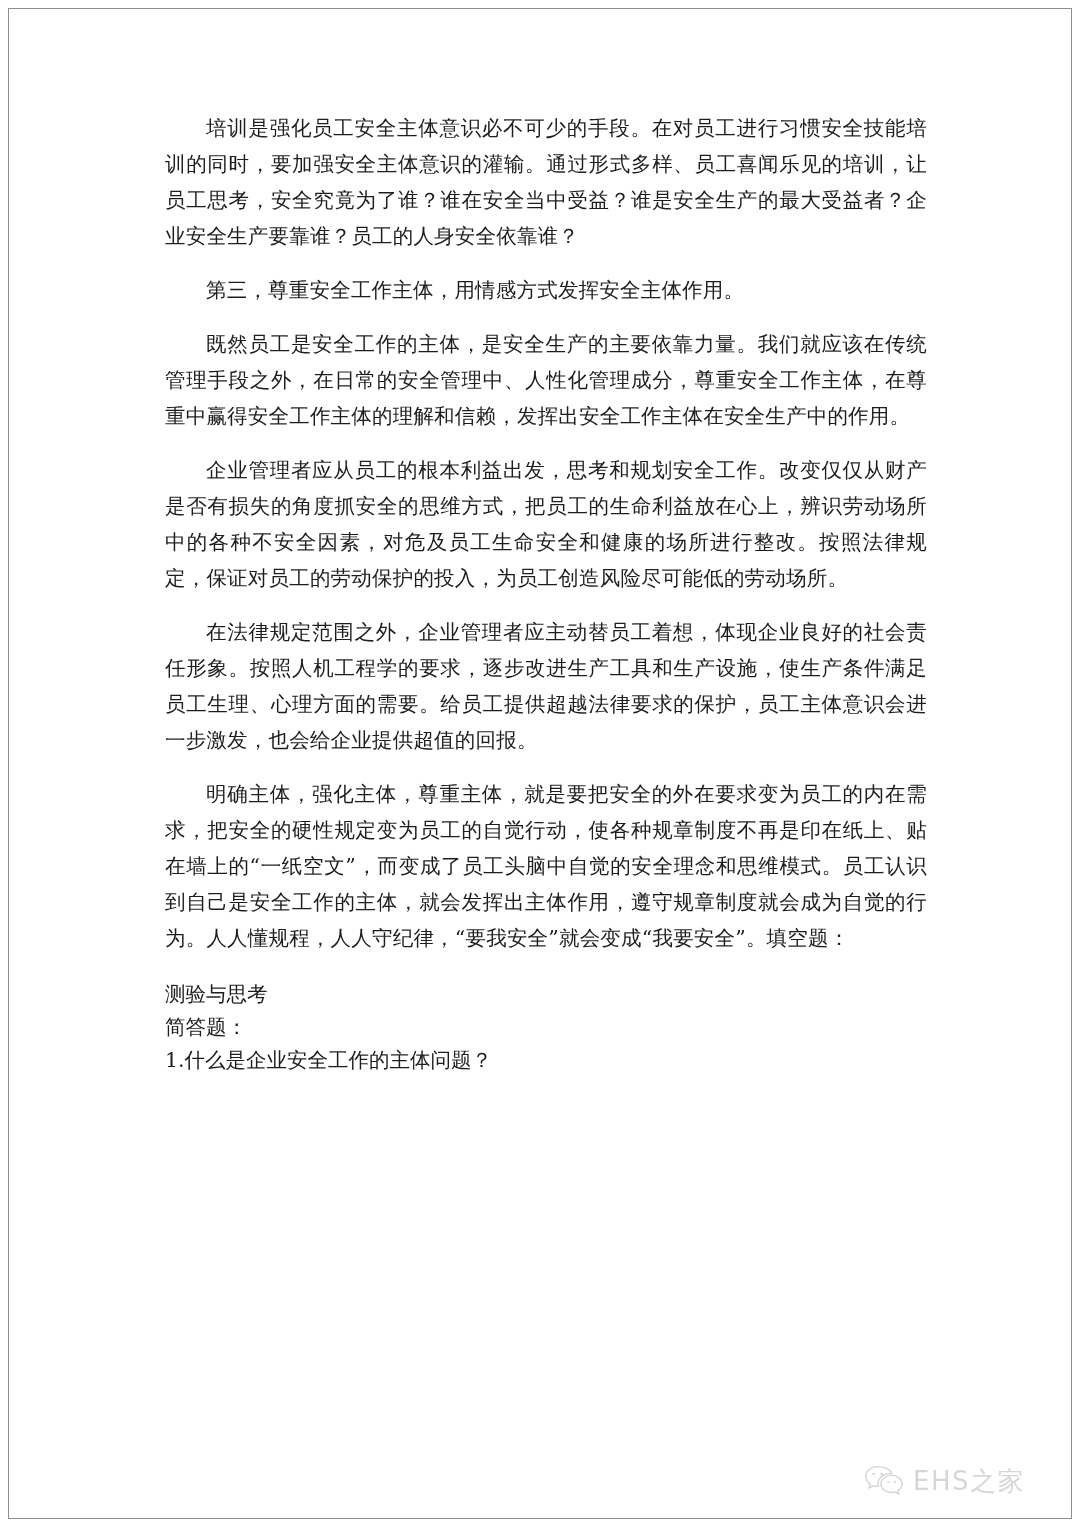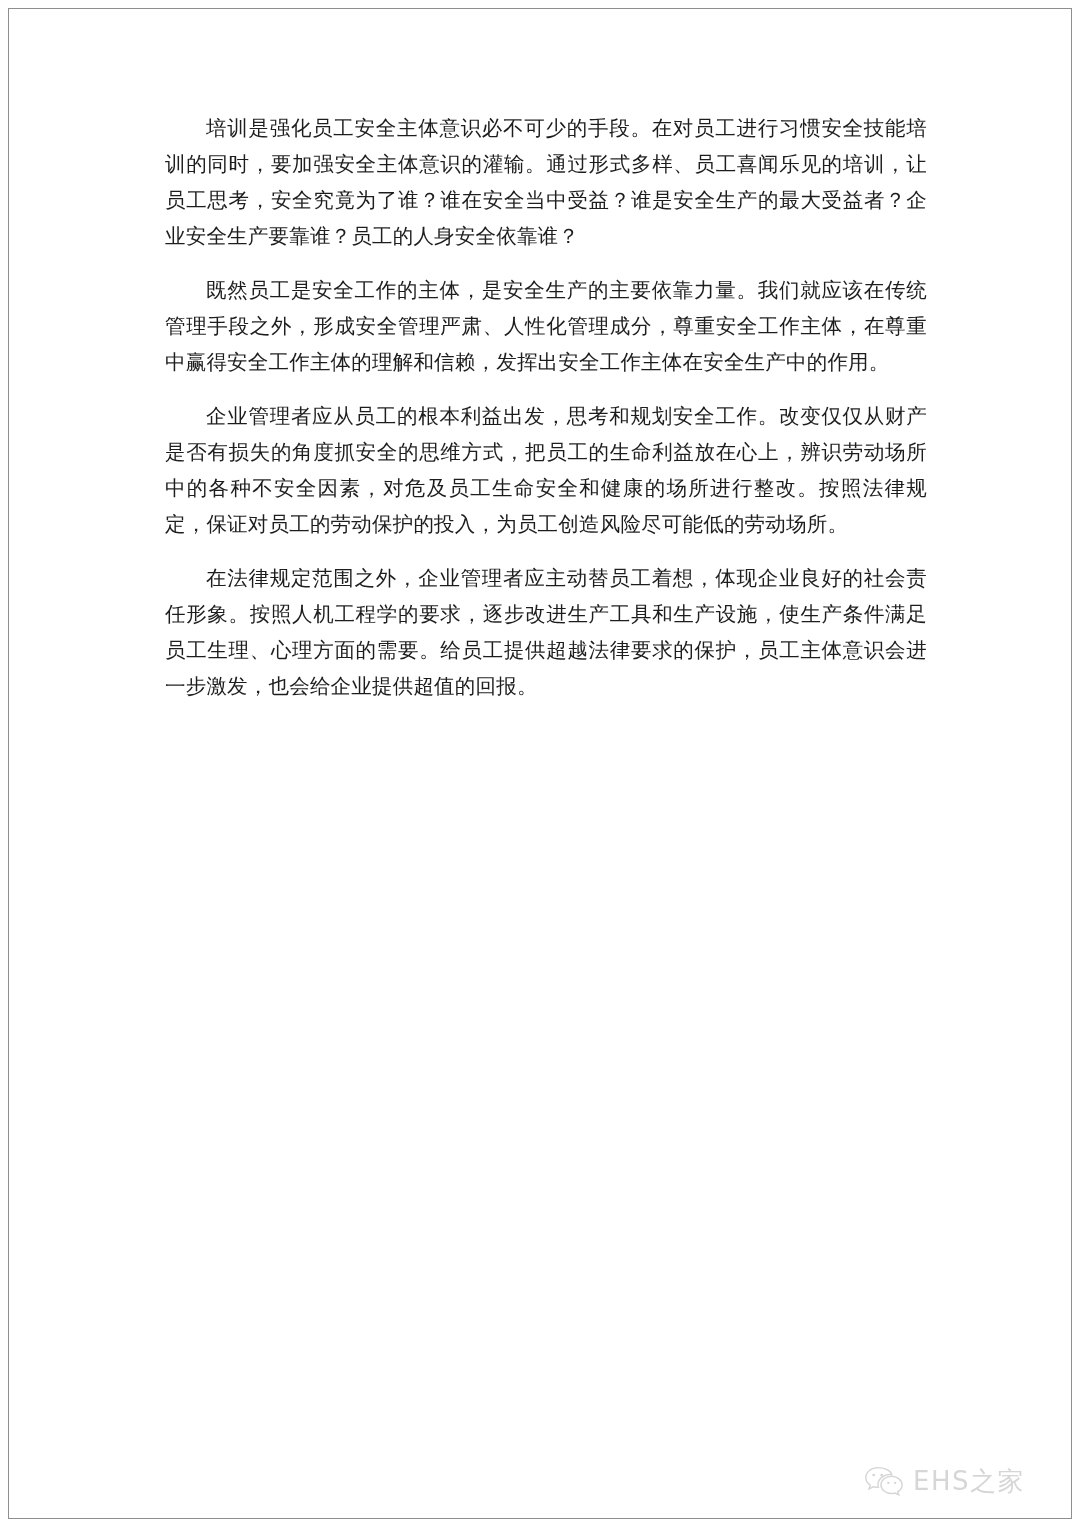--- a/index.html
+++ b/index.html
@@ -59,21 +59,21 @@
     line-height: 33px;
     color: #1d1d1d;
     text-indent: 0;
     font-family: "DejaVu Serif", "Liberation Serif", serif;
   }
   .watermark {
     position: absolute;
     right: 55px;
     bottom: 28px;
     display: flex;
-    align-items: center;
+    align-items: flex-start;
     gap: 9px;
     opacity: 0.30;
   }
   .wechat-icon {
     display: block;
     width: 40px;
     height: 34px;
   }
   .watermark-text {
     font-size: 26px;
@@ -86,24 +86,32 @@
 </head>
 <body>
 
 <div class="page">
 
   <div class="page-frame"></div>
 
   <div class="content">
 
     <p class="para">培训是强化员工安全主体意识必不可少的手段。在对员工进行习惯安全技能培训的同时，要加强安全主体意识的灌输。通过形式多样、员工喜闻乐见的培训，让员工思考，安全究竟为了谁？谁在安全当中受益？谁是安全生产的最大受益者？企业安全生产要靠谁？员工的人身安全依靠谁？</p>
-    <p class="para">既然员工是安全工作的主体，是安全生产的主要依靠力量。我们就应该在传统管理手段之外，形成安全管理严肃、人性化管理成分，尊重安全工作主体，在尊重中赢得安全工作主体的理解和信赖，发挥出安全工作主体在安全生产中的作用。</p>
+    <p class="para">第三，尊重安全工作主体，用情感方式发挥安全主体作用。</p>
+    <p class="para">既然员工是安全工作的主体，是安全生产的主要依靠力量。我们就应该在传统管理手段之外，在日常的安全管理中、人性化管理成分，尊重安全工作主体，在尊重中赢得安全工作主体的理解和信赖，发挥出安全工作主体在安全生产中的作用。</p>
     <p class="para">企业管理者应从员工的根本利益出发，思考和规划安全工作。改变仅仅从财产是否有损失的角度抓安全的思维方式，把员工的生命利益放在心上，辨识劳动场所中的各种不安全因素，对危及员工生命安全和健康的场所进行整改。按照法律规定，保证对员工的劳动保护的投入，为员工创造风险尽可能低的劳动场所。</p>
     <p class="para">在法律规定范围之外，企业管理者应主动替员工着想，体现企业良好的社会责任形象。按照人机工程学的要求，逐步改进生产工具和生产设施，使生产条件满足员工生理、心理方面的需要。给员工提供超越法律要求的保护，员工主体意识会进一步激发，也会给企业提供超值的回报。</p>
+    <p class="para">明确主体，强化主体，尊重主体，就是要把安全的外在要求变为员工的内在需求，把安全的硬性规定变为员工的自觉行动，使各种规章制度不再是印在纸上、贴在墙上的“一纸空文”，而变成了员工头脑中自觉的安全理念和思维模式。员工认识到自己是安全工作的主体，就会发挥出主体作用，遵守规章制度就会成为自觉的行为。人人懂规程，人人守纪律，“要我安全”就会变成“我要安全”。填空题：</p>
 
+    <div class="qa-block">
+      <p class="qa-line">测验与思考</p>
+      <p class="qa-line">简答题：</p>
+      <p class="qa-line">1.什么是企业安全工作的主体问题？</p>
+
+    </div>
 
   </div>
 
   <div class="watermark">
     <span class="wechat-icon-wrap">
       <svg class="wechat-icon" viewBox="0 0 44 36" xmlns="http://www.w3.org/2000/svg" aria-hidden="true">
         <path d="M15.2 2.2C7.9 2.2 2 7.1 2 13.1c0 3.4 1.9 6.4 4.9 8.4l-1.3 4 4.6-2.3c1.5.4 3.1.7 4.7.7h.9c-.3-.9-.4-1.9-.4-2.9 0-6.3 6.1-11.4 13.6-11.4.5 0 1 0 1.5.1C29.3 5.6 22.9 2.2 15.2 2.2z" fill="none" stroke="#7a7a7a" stroke-width="1.6"></path>
         <circle cx="10.6" cy="10.3" r="1.5" fill="#7a7a7a"></circle>
         <circle cx="19.4" cy="10.3" r="1.5" fill="#7a7a7a"></circle>
         <path d="M41.9 21.2c0-5.2-5.2-9.5-11.6-9.5s-11.6 4.2-11.6 9.5c0 5.2 5.2 9.5 11.6 9.5 1.4 0 2.7-.2 4-.6l3.9 2-1.1-3.4c2.9-1.7 4.8-4.4 4.8-7.5z" fill="none" stroke="#7a7a7a" stroke-width="1.6"></path>

